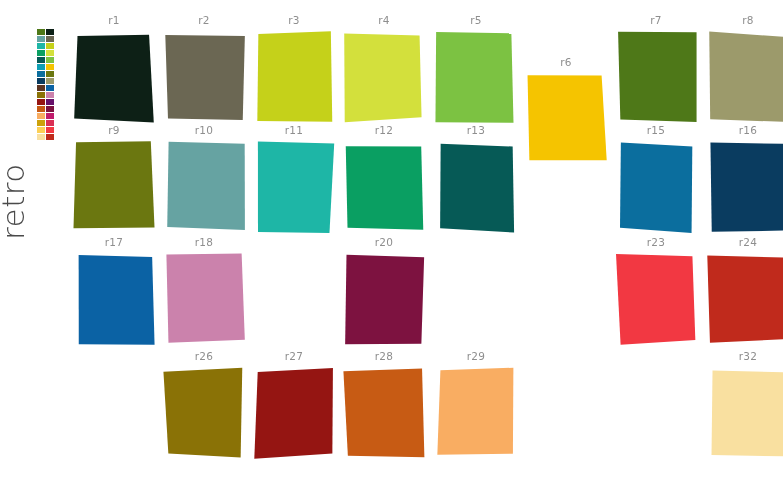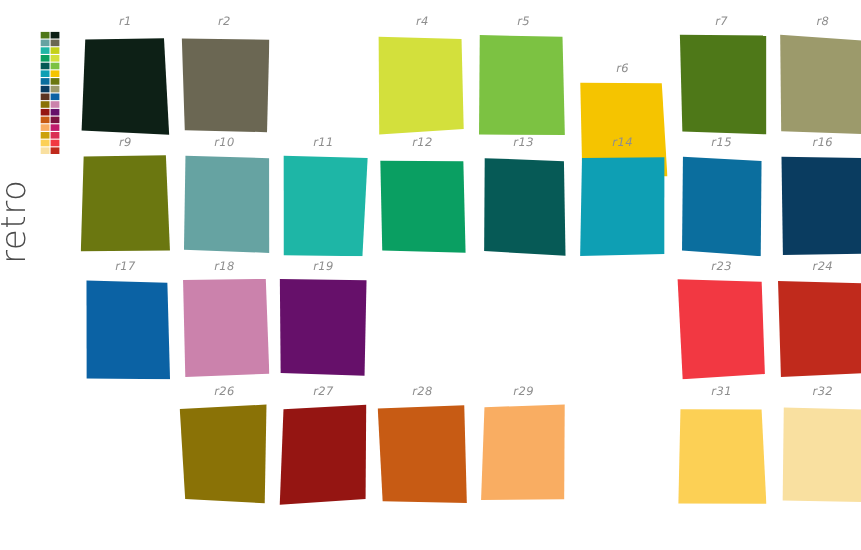--- a/index.html
+++ b/index.html
@@ -66,21 +66,20 @@
   .palette-row {
     position: absolute;
     left: 0;
     width: 713px;
     height: 112px;
   }
   .palette-cell {
     position: absolute;
     width: 88px;
     height: 112px;
-    font-style: italic;
   }
   .cell-label {
     position: absolute;
     top: 0;
     left: 0;
     width: 88px;
     text-align: center;
     font-family: "DejaVu Sans", sans-serif;
     font-size: 10.5px;
     font-weight: 400;
@@ -154,20 +153,28 @@
         </div>
       </div>
       <div class="palette-cell" style="left: 90px;">
         <div class="cell-label">r2</div>
         <div class="cell-chip-wrap">
           <svg class="cell-chip" width="82" height="92" viewBox="0 0 82 92">
             <polygon points="2.303003634995548,4.020184906759823 81.85823792638257,5.087799724235083 79.74436040039745,89.12381731544156 4.982107583429752,87.42960175461485" fill="#6b6753"></polygon>
           </svg>
         </div>
       </div>
+      <div class="palette-cell" style="left: 180px;">
+        <div class="cell-label">r3</div>
+        <div class="cell-chip-wrap">
+          <svg class="cell-chip" width="82" height="92" viewBox="0 0 82 92">
+            <polygon points="5.357539277639049,2.976218600946595 77.8418941682612,0.24139189240668202 79.24802574013302,90.71615504098008 4.318950633969507,90.09886417262896" fill="#c5d11a"></polygon>
+          </svg>
+        </div>
+      </div>
       <div class="palette-cell" style="left: 270px;">
         <div class="cell-label">r4</div>
         <div class="cell-chip-wrap">
           <svg class="cell-chip" width="82" height="92" viewBox="0 0 82 92">
             <polygon points="1.2158208799810382,2.4494291378923663 76.56694629321282,4.39709338251123 78.55258219974348,86.32116471783229 1.7451451226843346,91.25344149043667" fill="#d3e03c"></polygon>
           </svg>
         </div>
       </div>
       <div class="palette-cell" style="left: 362px;">
         <div class="cell-label">r5</div>
@@ -236,28 +243,20 @@
         </div>
       </div>
       <div class="palette-cell" style="left: 362px;">
         <div class="cell-label">r13</div>
         <div class="cell-chip-wrap">
           <svg class="cell-chip" width="82" height="92" viewBox="0 0 82 92">
             <polygon points="5.647289874854323,2.779019966183114 77.664517476951,5.520821500234888 79.10545304397237,91.61011980163312 5.12512180730846,87.14629938852158" fill="#065a56"></polygon>
           </svg>
         </div>
       </div>
-      <div class="palette-cell" style="left: 452px;">
-        <div class="cell-label">r14</div>
-        <div class="cell-chip-wrap">
-          <svg class="cell-chip" width="82" height="92" viewBox="0 0 82 92">
-            <polygon points="4.077747396790073,2.5264111593860434 78.9863614597707,1.8427328703983221 78.90672121824173,89.9460632471746 2.4040406234926195,91.67438773898175" fill="#0e9fb4"></polygon>
-          </svg>
-        </div>
-      </div>
       <div class="palette-cell" style="left: 542px;">
         <div class="cell-label">r15</div>
         <div class="cell-chip-wrap">
           <svg class="cell-chip" width="82" height="92" viewBox="0 0 82 92">
             <polygon points="5.8599371079326374,1.4634595591051038 77.3092879618489,5.4381556335574714 76.56845597381471,91.88087578880368 5.007341966833337,86.73956478502078" fill="#0b6e9e"></polygon>
           </svg>
         </div>
       </div>
       <div class="palette-cell" style="left: 634px;">
         <div class="cell-label">r16</div>
@@ -278,25 +277,25 @@
         </div>
       </div>
       <div class="palette-cell" style="left: 90px;">
         <div class="cell-label">r18</div>
         <div class="cell-chip-wrap">
           <svg class="cell-chip" width="82" height="92" viewBox="0 0 82 92">
             <polygon points="3.4030307504799566,1.535918725974625 78.62585505304742,0.5522113955084933 81.82085891054976,86.74974474897111 5.456708333549614,89.70624517406395" fill="#cb82ac"></polygon>
           </svg>
         </div>
       </div>
-      <div class="palette-cell" style="left: 180px;">
-        <div class="cell-label">r19</div>
-        <div class="cell-chip-wrap">
-          <svg class="cell-chip" width="82" height="92" viewBox="0 0 82 92">
-            <polygon points="1.4019324117398355,0.6611273010639707 80.20785562506353,1.7100968281156383 78.39464103728824,88.66354478285211 2.1375420871772803,86.0218645441928" fill="#66106a"></polygon>
+      <div class="palette-cell" style="left: 270px;">
+        <div class="cell-label">r20</div>
+        <div class="cell-chip-wrap">
+          <svg class="cell-chip" width="82" height="92" viewBox="0 0 82 92">
+            <polygon points="3.5013060411329207,1.746791241428582 81.14665436188261,4.140593933640048 78.3699388385212,90.75008285239164 2.1285589698672993,91.25213894766057" fill="#7d1240"></polygon>
           </svg>
         </div>
       </div>
       <div class="palette-cell" style="left: 542px;">
         <div class="cell-label">r23</div>
         <div class="cell-chip-wrap">
           <svg class="cell-chip" width="82" height="92" viewBox="0 0 82 92">
             <polygon points="1.0043630363543343,0.9066451985563617 77.4247540509241,3.199375949887326 80.34350569404705,86.97010552117717 5.591431452565303,91.81499662534043" fill="#f23842"></polygon>
           </svg>
         </div>
@@ -336,28 +335,20 @@
         </div>
       </div>
       <div class="palette-cell" style="left: 362px;">
         <div class="cell-label">r29</div>
         <div class="cell-chip-wrap">
           <svg class="cell-chip" width="82" height="92" viewBox="0 0 82 92">
             <polygon points="5.411999034433393,3.1677272416909545 78.38493553905573,0.7183879597869236 77.90084811546694,86.79991230471933 2.334448903100565,87.65403216320556" fill="#f9ad62"></polygon>
           </svg>
         </div>
       </div>
-      <div class="palette-cell" style="left: 542px;">
-        <div class="cell-label">r31</div>
-        <div class="cell-chip-wrap">
-          <svg class="cell-chip" width="82" height="92" viewBox="0 0 82 92">
-            <polygon points="3.5955375603516586,5.013875283562811 77.34684646975074,5.322883316053776 81.6715240680387,90.96022571768344 1.7086229623382678,90.82857113382488" fill="#fcd055"></polygon>
-          </svg>
-        </div>
-      </div>
       <div class="palette-cell" style="left: 634px;">
         <div class="cell-label">r32</div>
         <div class="cell-chip-wrap">
           <svg class="cell-chip" width="82" height="92" viewBox="0 0 82 92">
             <polygon points="5.528814036129916,3.379703808011982 78.59079490353179,5.434571461300948 80.96514414240664,89.44148784659774 4.514860557123029,88.00162769392773" fill="#f9e0a0"></polygon>
           </svg>
         </div>
       </div>
     </div>
   </div>

